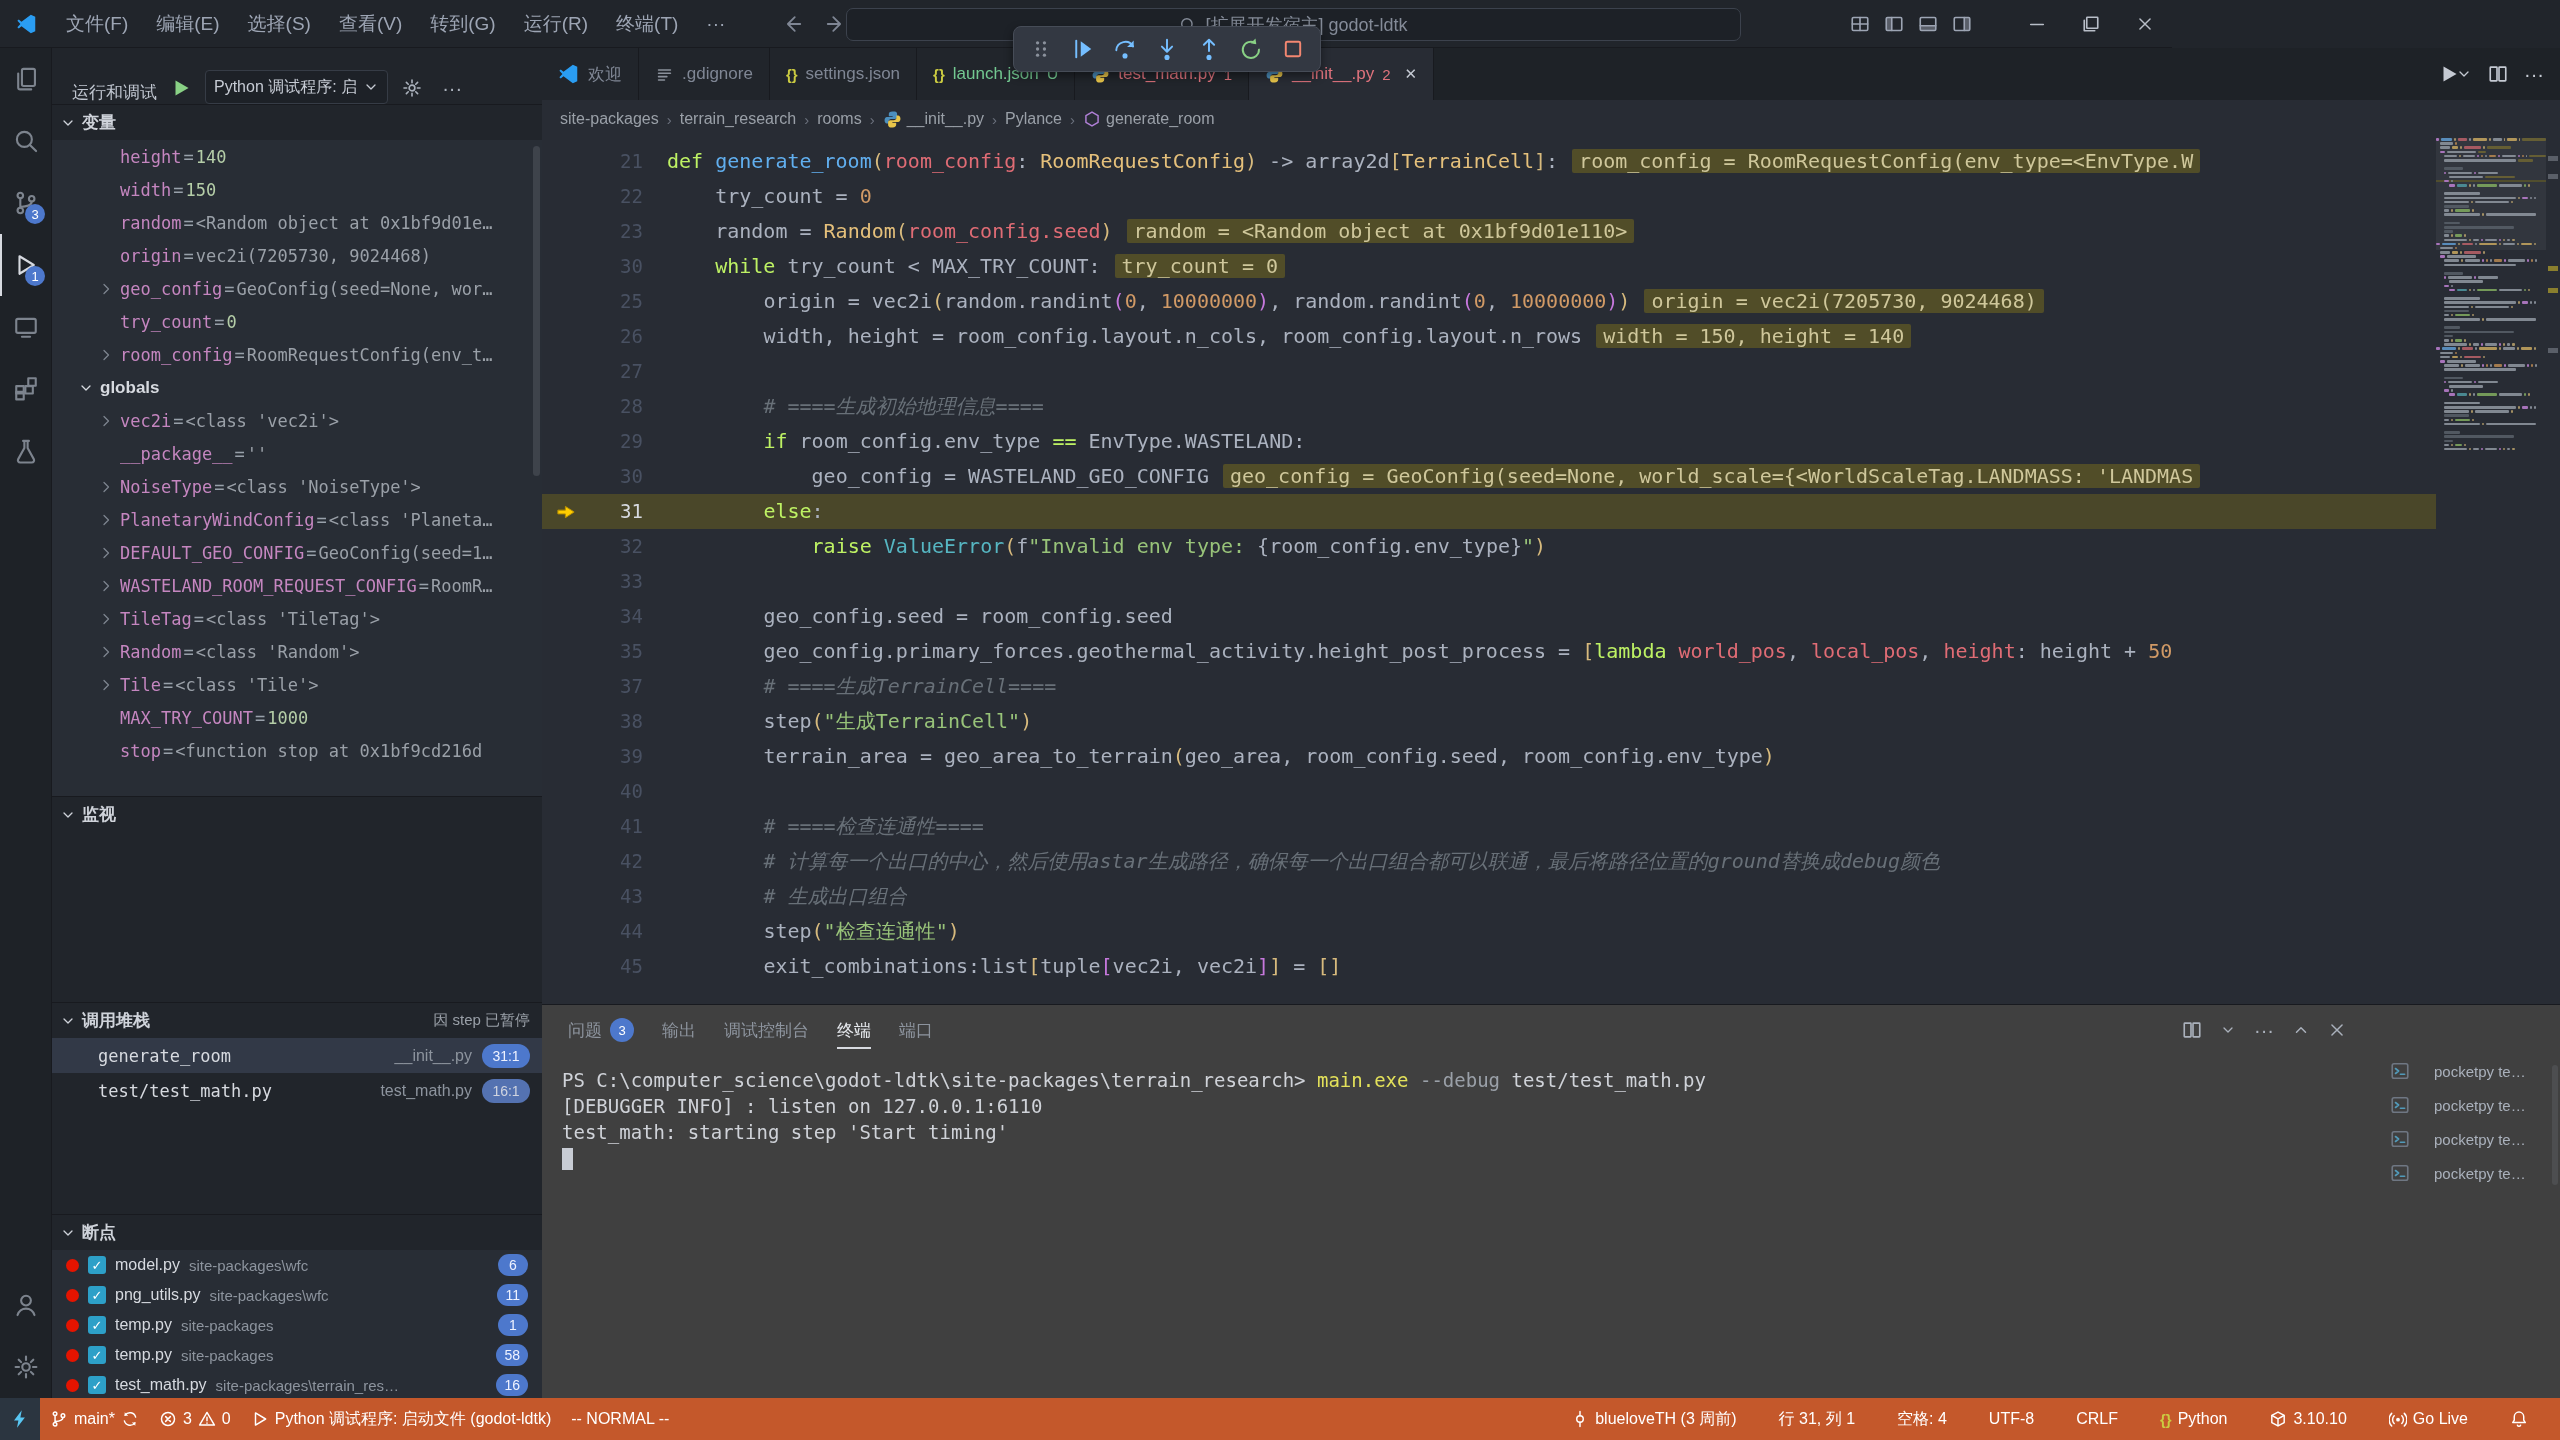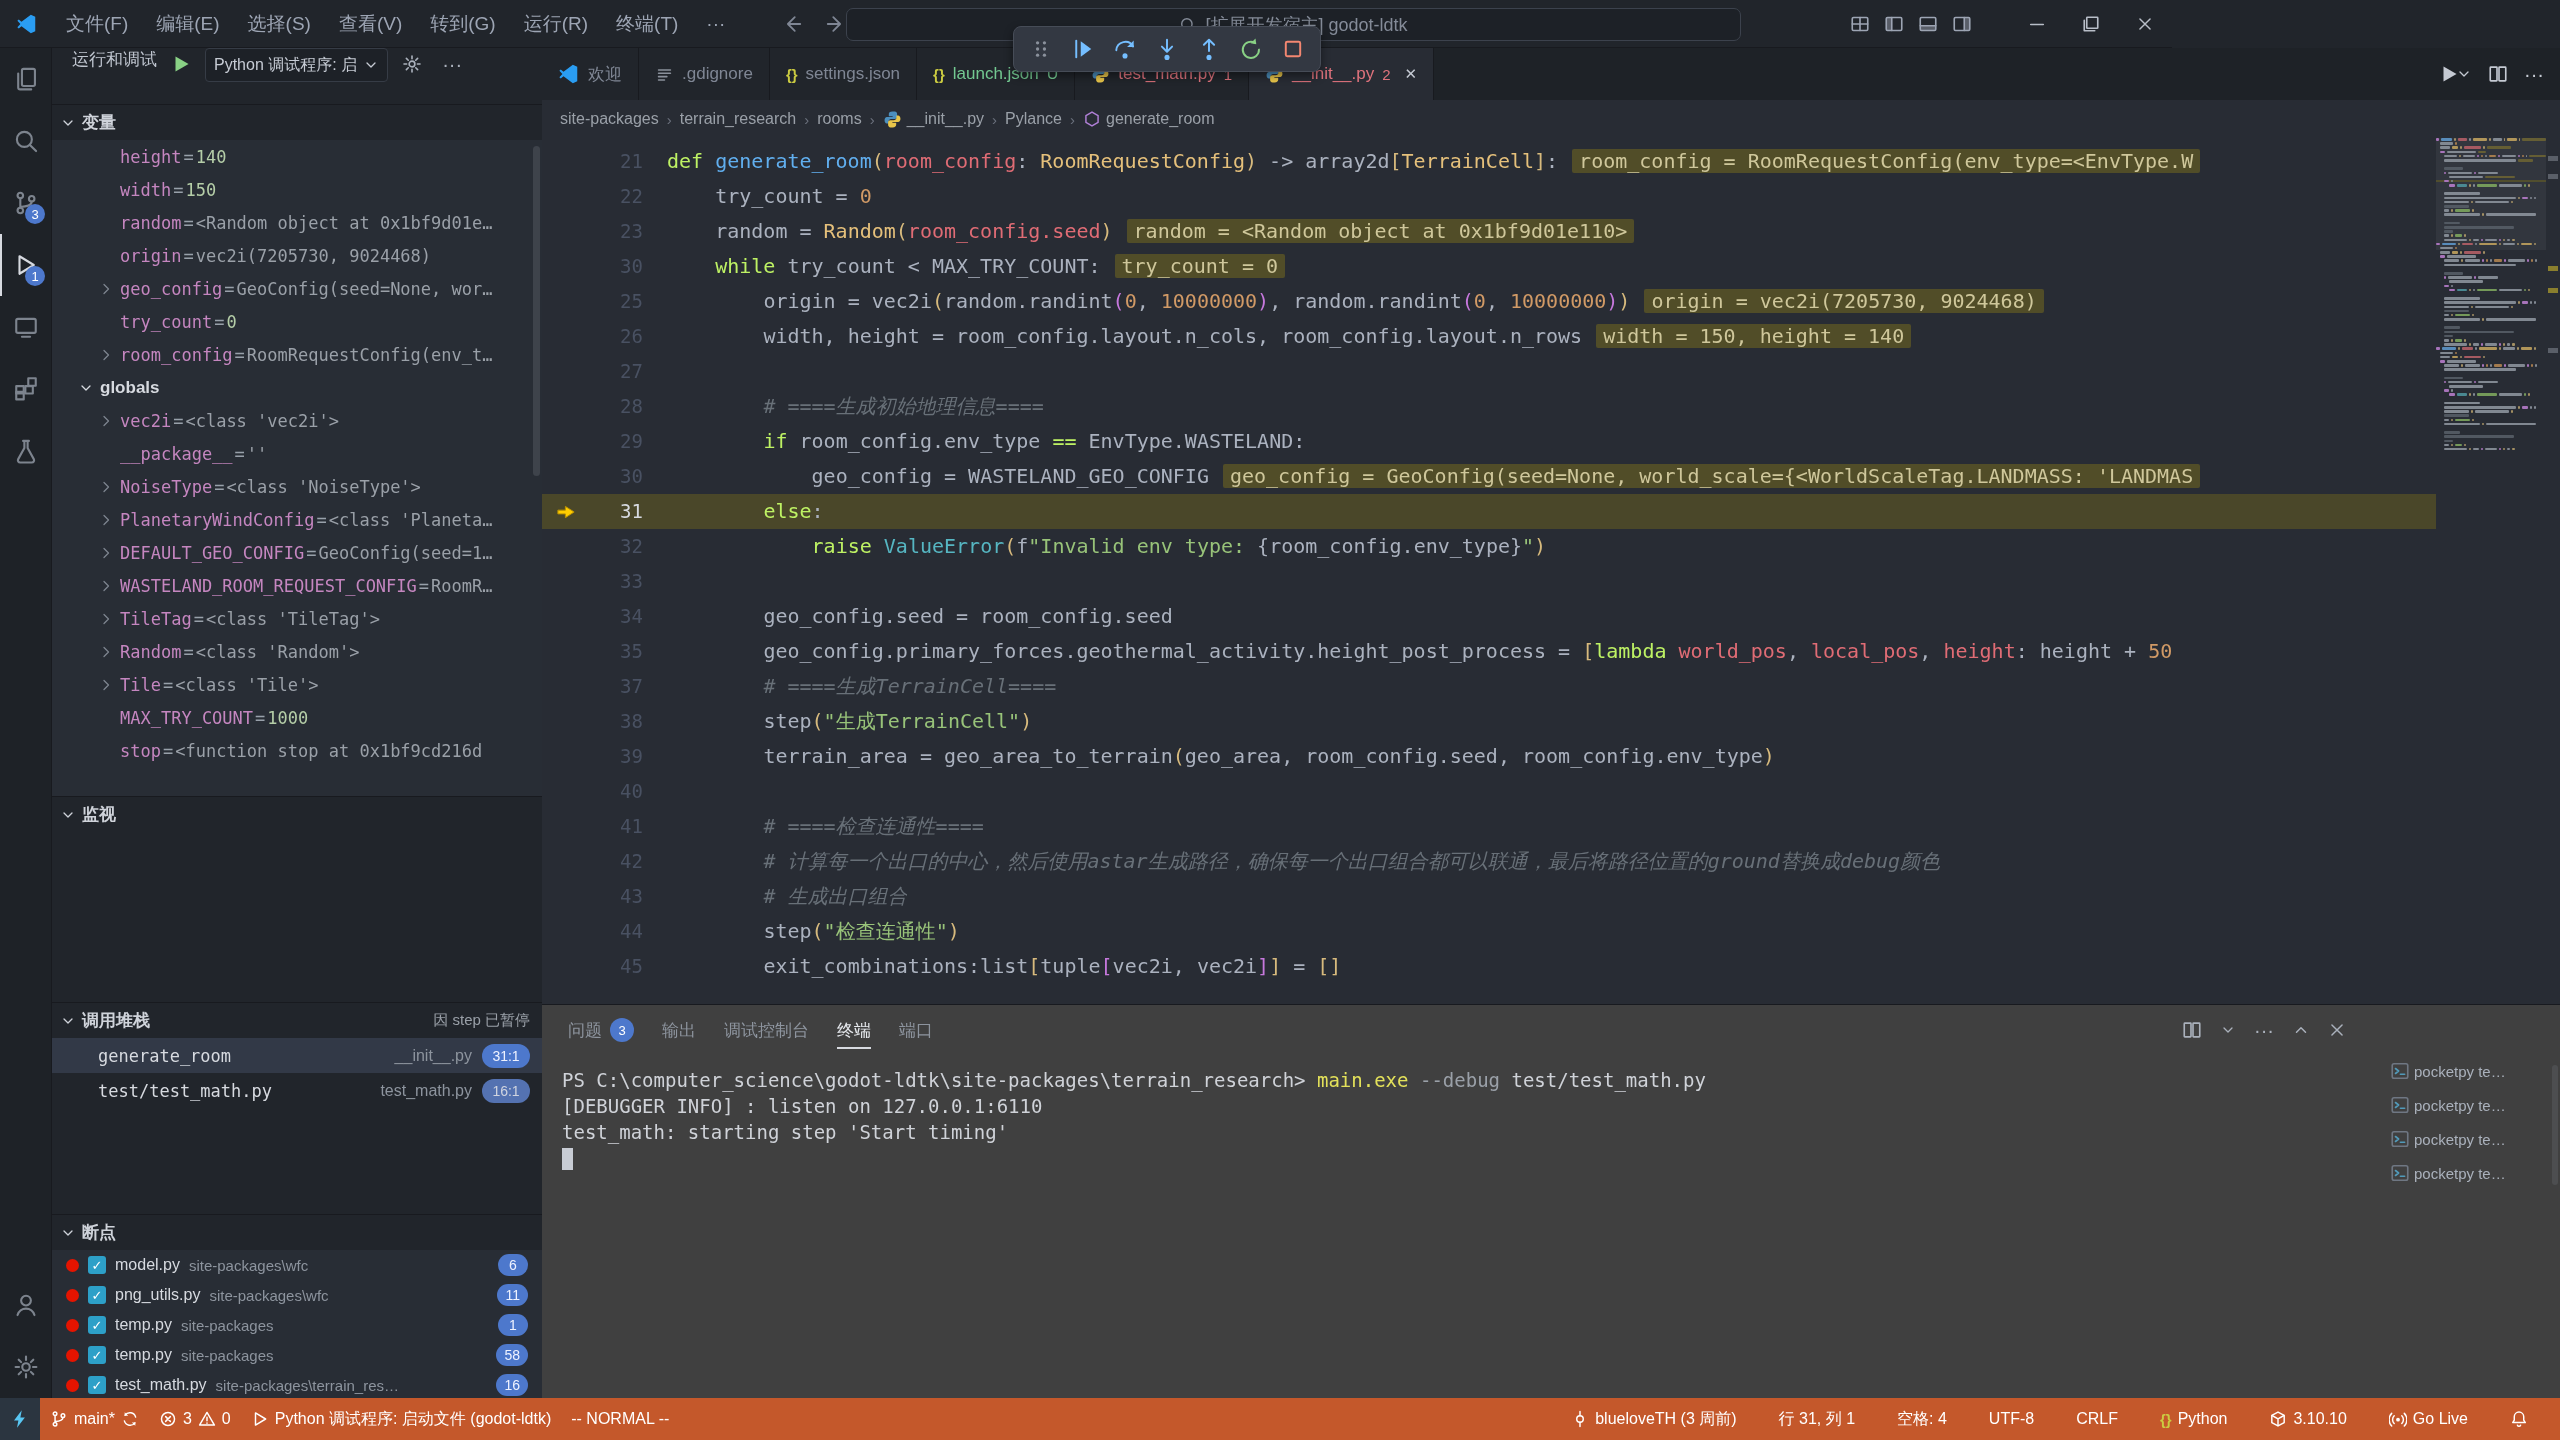--- a/index.html
+++ b/index.html
@@ -35,21 +35,21 @@
     display:flex; flex-direction:column; justify-content:space-between; border-right:1px solid #181a1f; }
   .ab-item { position:relative; width:52px; height:62px; display:flex; align-items:center; justify-content:center;
     color:#7d848e; }
   .ab-item.active { color:#d7dae0; box-shadow:inset 2px 0 0 #d7dae0; }
   .ab-badge { position:absolute; right:7px; bottom:10px; min-width:20px; height:20px; padding:0 5px; background:#4d78cc;
     border-radius:999px; color:#fff; font-size:13px; display:flex; align-items:center; justify-content:center; }
 
   
   #sidebar { position:absolute; left:52px; top:48px; width:490px; bottom:42px; background:#21252b;
     display:flex; flex-direction:column; overflow:hidden; }
-  #sb-toolbar { height:56px; flex:none; display:flex; align-items:flex-start; padding:0 10px 0 20px; gap:8px; color:#cfd3da; }
+  #sb-toolbar { height:56px; flex:none; display:flex; align-items:flex-end; padding:0 10px 0 20px; gap:8px; color:#cfd3da; }
   #sb-title { font-size:17px; white-space:nowrap; color:#bfc5cf; }
   #launch-select { height:34px; background:#1d2127; border:1px solid #363c46; border-radius:4px;
     display:flex; align-items:center; padding:0 8px; gap:6px; color:#c6cbd4; font-size:16px; max-width:214px; }
   #launch-select .cfg { white-space:nowrap; overflow:hidden; max-width:168px; }
   .sb-iconbtn { width:32px; height:32px; display:flex; align-items:center; justify-content:center; color:#aab1bc; border-radius:5px; }
   .sec-head { height:36px; flex:none; display:flex; align-items:center; gap:6px; padding:0 12px 0 8px;
     font-size:17px; font-weight:bold; color:#cfd3da; border-top:1px solid #181a1f; background:#21252b; }
   .sec-head .spacer { flex:1; }
   .sec-status { font-weight:normal; font-size:15px; color:#9aa0a8; }
   .tree { overflow:hidden; position:relative; }
@@ -127,21 +127,21 @@
   .ptab.active { color:#e6e9ee; }
   .ptab.active::after { content:""; position:absolute; left:12px; right:12px; bottom:6px; height:2px; background:#d7dae0; }
   .pbadge { width:24px; height:24px; border-radius:50%; background:#4d78cc; color:#fff; font-size:13px;
     display:flex; align-items:center; justify-content:center; }
   #panel-actions { margin-left:auto; display:flex; align-items:center; gap:18px; color:#aab1bc; padding-right:200px; }
   #terminal { padding:12px 0 0 20px; font-family:"DejaVu Sans Mono",monospace; font-size:19px; line-height:26px; }
   .tline { white-space:pre; }
   .tw{color:#cfd2d8} .ty{color:#e3e15a} .td{color:#9aa0a8}
   #cursor { width:11px; height:22px; background:#c8ccd4; margin-top:3px; }
   #sessions { position:absolute; right:10px; top:52px; width:160px; display:flex; flex-direction:column; gap:6px; }
-  .sess { display:flex; align-items:center; gap:4px; height:28px; color:#aab1bc; font-size:15px; white-space:nowrap; overflow:hidden; }
+  .sess { display:flex; align-items:center; gap:24px; height:28px; color:#aab1bc; font-size:15px; white-space:nowrap; overflow:hidden; }
   #panel-scroll { position:absolute; right:2px; top:60px; width:6px; height:120px; background:rgba(140,146,155,.18); border-radius:3px; }
 
   
   #statusbar { position:absolute; left:0; right:0; bottom:0; height:42px; background:#c4582b; color:#fff;
     display:flex; align-items:center; font-size:16px; }
   #sb-left { display:flex; align-items:center; height:100%; }
   #sb-right { margin-left:auto; display:flex; align-items:center; gap:22px; height:100%; padding-right:22px; }
   .sb-item { display:flex; align-items:center; gap:6px; padding:0 10px; height:100%; white-space:nowrap; }
   #sb-remote { background:#2b3540; color:#58c6f2; width:40px; justify-content:center; }
 </style>

